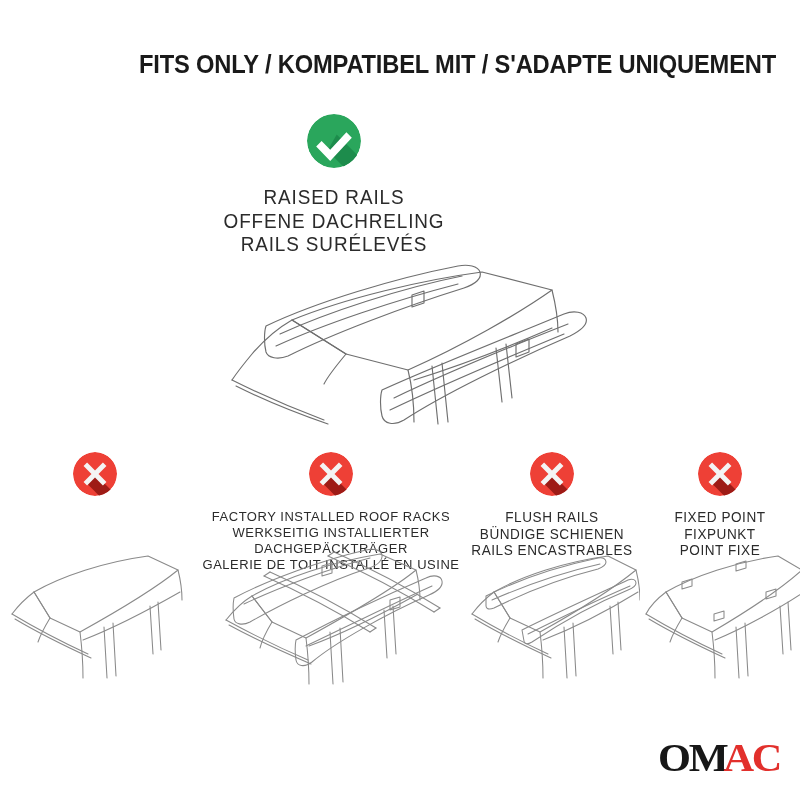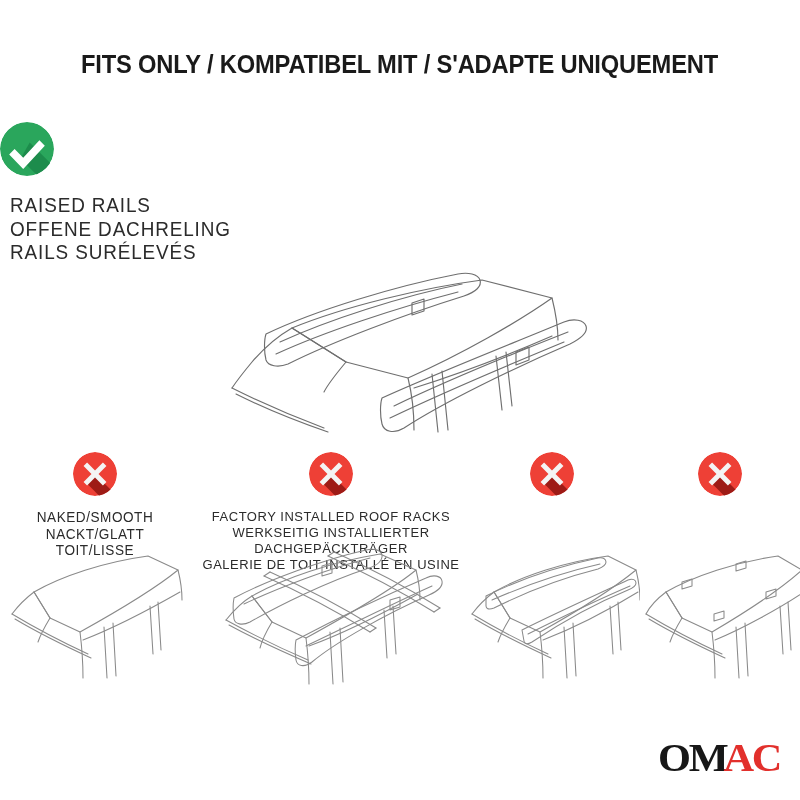--- a/index.html
+++ b/index.html
@@ -15,39 +15,40 @@
     overflow: hidden;
     position: relative;
   }
 
   
   .title-bar {
     position: absolute;
     left: 0;
     top: 52px;
     width: 800px;
-    text-align: center;
+    text-align: right;
   }
   .title-text {
     display: inline-block;
     font-size: 25.5px;
     font-weight: bold;
     letter-spacing: -0.2px;
     line-height: 1;
     color: #1a1a1a;
     transform: scaleX(0.93);
     white-space: nowrap;
   }
 
   
   .hero {
     position: absolute;
     left: 0;
-    top: 122px;
+    top: 114px;
     width: 668px;
+    text-align: center;
   }
   .badge {
     position: relative;
     display: inline-block;
     border-radius: 50%;
     overflow: hidden;
   }
   .badge svg { display: block; }
 
   .badge-ok { width: 54px; height: 54px; }
@@ -198,25 +199,20 @@
 
 <div class="cols">
 
   <div class="col col-0">
     <div class="badge badge-no">
       <svg viewBox="0 0 100 100" width="44" height="44" aria-hidden="true">
         <circle cx="50" cy="50" r="50" fill="#ee4036"></circle>
         <path d="M50 50 L100 100 L60 100 L30 70 Z" fill="#9e1b16"></path>
         <path d="M32 24 L50 42 L68 24 L76 32 L58 50 L76 68 L68 76 L50 58 L32 76 L24 68 L42 50 L24 32 Z" fill="#f4f4f4"></path>
       </svg>
-    </div>
-    <div class="col-labels">
-      <span class="ln">NAKED/SMOOTH</span>
-      <span class="ln">NACKT/GLATT</span>
-      <span class="ln">TOIT/LISSE</span>
     </div>
     <div class="col-art">
       <svg viewBox="0 0 190 140" width="190" height="140" aria-hidden="true">
         <g fill="none" stroke="#8a8a8a" stroke-width="1.05" stroke-linecap="round" stroke-linejoin="round">
           <path d="M34 44 C62 28 104 14 148 8 L178 22 C156 40 116 64 80 84 L50 70 Z"></path>
           <path d="M34 44 C26 50 18 58 12 66"></path>
           <path d="M50 70 C44 80 40 88 38 94"></path>
           <path d="M34 44 L50 70"></path>
           <path d="M80 84 C82 100 83 116 83 130"></path>
           <path d="M178 22 C181 34 182 44 182 52"></path>
@@ -288,20 +284,25 @@
   </div>
 
   <div class="col col-2">
     <div class="badge badge-no">
       <svg viewBox="0 0 100 100" width="44" height="44" aria-hidden="true">
         <circle cx="50" cy="50" r="50" fill="#ee4036"></circle>
         <path d="M50 50 L100 100 L60 100 L30 70 Z" fill="#9e1b16"></path>
         <path d="M32 24 L50 42 L68 24 L76 32 L58 50 L76 68 L68 76 L50 58 L32 76 L24 68 L42 50 L24 32 Z" fill="#f4f4f4"></path>
       </svg>
     </div>
+    <div class="col-labels">
+      <span class="ln">FLUSH RAILS</span>
+      <span class="ln">BÜNDIGE SCHIENEN</span>
+      <span class="ln">RAILS ENCASTRABLES</span>
+    </div>
     <div class="col-art">
       <svg viewBox="0 0 176 140" width="176" height="140" aria-hidden="true">
         <g fill="none" stroke="#8a8a8a" stroke-width="1.05" stroke-linecap="round" stroke-linejoin="round">
           <path d="M30 44 C58 28 100 14 144 8 L172 22 C150 40 112 64 76 84 L46 70 Z"></path>
           <path d="M30 44 C22 50 14 58 8 66"></path>
           <path d="M46 70 C40 80 36 88 34 94"></path>
           <path d="M30 44 L46 70"></path>
           <path d="M76 84 C78 100 79 116 79 130"></path>
           <path d="M172 22 C175 34 176 44 176 52"></path>
           <path d="M8 66 C28 78 58 94 84 106"></path>
@@ -323,20 +324,25 @@
   </div>
 
   <div class="col col-3">
     <div class="badge badge-no">
       <svg viewBox="0 0 100 100" width="44" height="44" aria-hidden="true">
         <circle cx="50" cy="50" r="50" fill="#ee4036"></circle>
         <path d="M50 50 L100 100 L60 100 L30 70 Z" fill="#9e1b16"></path>
         <path d="M32 24 L50 42 L68 24 L76 32 L58 50 L76 68 L68 76 L50 58 L32 76 L24 68 L42 50 L24 32 Z" fill="#f4f4f4"></path>
       </svg>
     </div>
+    <div class="col-labels">
+      <span class="ln">FIXED POINT</span>
+      <span class="ln">FIXPUNKT</span>
+      <span class="ln">POINT FIXE</span>
+    </div>
     <div class="col-art">
       <svg viewBox="0 0 160 140" width="160" height="140" aria-hidden="true">
         <g fill="none" stroke="#8a8a8a" stroke-width="1.05" stroke-linecap="round" stroke-linejoin="round">
           <path d="M26 44 C54 28 96 14 138 8 L162 22 C142 40 106 64 72 84 L42 70 Z"></path>
           <path d="M26 44 C18 50 10 58 6 66"></path>
           <path d="M42 70 C36 80 32 88 30 94"></path>
           <path d="M26 44 L42 70"></path>
           <path d="M72 84 C74 100 75 116 75 130"></path>
           <path d="M162 22 C165 34 166 44 166 52"></path>
           <path d="M6 66 C26 78 56 94 82 106"></path>

